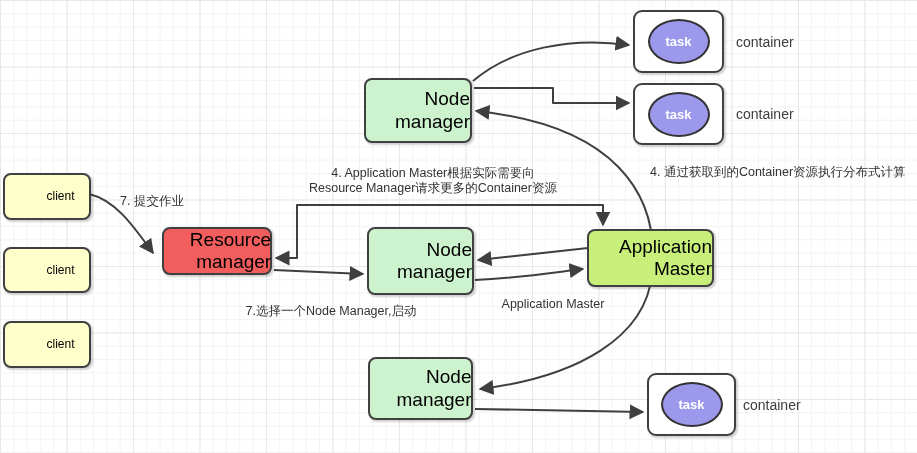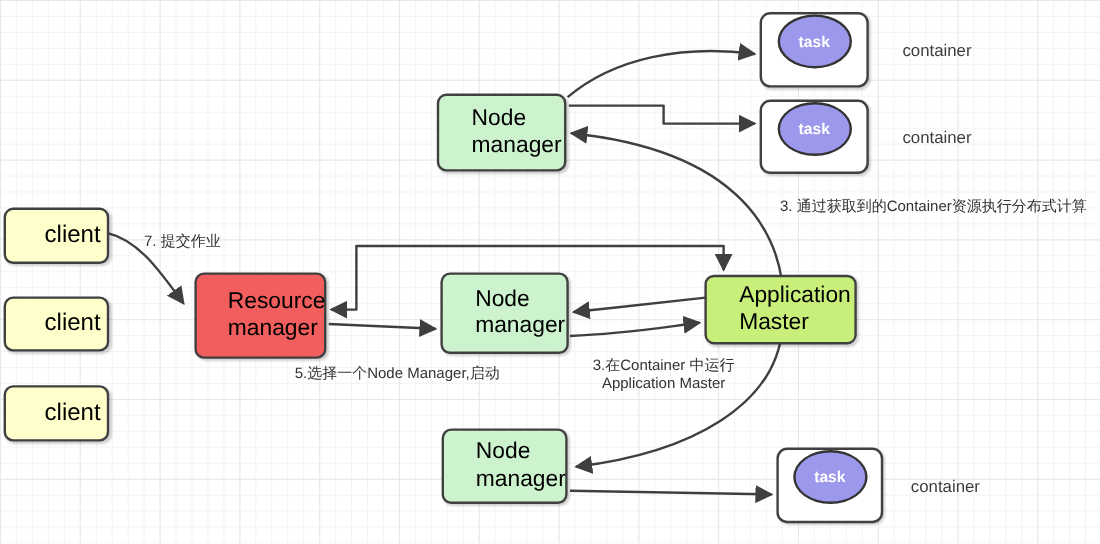--- a/index.html
+++ b/index.html
@@ -12,39 +12,39 @@
       linear-gradient(90deg, var(--grid_major) 1px, transparent 1px),
       linear-gradient(var(--grid_minor) 1px, transparent 1px),
       linear-gradient(90deg, var(--grid_minor) 1px, transparent 1px);
     background-size:66.5px 66.5px,66.5px 66.5px,13.3px 13.3px,13.3px 13.3px;
   }
   svg.arrows{position:absolute;left:0;top:0;z-index:1;}
   svg.arrows path.edge{fill:none;stroke:var(--line);stroke-width:2;stroke-linejoin:round;}
   #ah path{fill:var(--line);}
   .node{
     position:absolute;z-index:2;display:flex;align-items:center;justify-content:center;
-    text-align:left;border:2px solid var(--box_border);border-radius:8px;
+    text-align:right;border:2px solid var(--box_border);border-radius:8px;
     color:#000;box-shadow:1.5px 1.5px 2px rgba(0,0,0,0.18);
     font-size:19px;line-height:1.18;box-sizing:border-box;padding-left:27px;
   }
-  .node.client{background:var(--client_fill);font-size:20px;}
+  .node.client{background:var(--client_fill);font-size:12px;}
   .node.rm{background:var(--rm_fill);}
   .node.nm{background:var(--nm_fill);}
   .node.am{background:var(--am_fill);}
   .cbox{
-    position:absolute;z-index:2;display:flex;justify-content:center;
+    position:absolute;z-index:2;display:flex;align-items:center;justify-content:center;
     background:#ffffff;border:2px solid var(--box_border);border-radius:9px;
     box-shadow:1.5px 1.5px 2px rgba(0,0,0,0.18);box-sizing:border-box;
   }
   .task{
     width:62px;height:45px;border-radius:50%;background:var(--task_fill);
     border:2px solid #333;display:flex;align-items:center;justify-content:center;
     color:#fff;font-weight:bold;font-size:13px;box-sizing:border-box;
   }
-  .clabel{position:absolute;z-index:2;font-size:14px;color:var(--label_text);margin-left:16px;}
+  .clabel{position:absolute;z-index:2;font-size:14px;color:var(--label_text);}
   .ann{position:absolute;z-index:2;font-size:12.5px;color:var(--ann_text);line-height:1.22;white-space:nowrap;}
   .ann.center{text-align:center;white-space:normal;}
   .ann.center div{white-space:nowrap;}
 </style>
 </head>
 <body>
 
 <div class="canvas">
 
   <svg class="arrows" width="917" height="453" viewBox="0 0 917 453">
@@ -67,21 +67,21 @@
   <div class="node client" style="left:3px;top:173px;width:88px;height:47px">
     <span>client</span>
   </div>
   <div class="node client" style="left:3px;top:247px;width:88px;height:46px">
     <span>client</span>
   </div>
   <div class="node client" style="left:3px;top:321px;width:88px;height:47px">
     <span>client</span>
   </div>
 
-  <div class="node rm" style="left:162px;top:227px;width:110px;height:72px">
+  <div class="node rm" style="left:162px;top:227px;width:110px;height:48px">
     <span>Resource manager</span>
   </div>
 
   <div class="node nm" style="left:364px;top:78px;width:108px;height:65px">
     <span>Node manager</span>
   </div>
   <div class="node nm" style="left:367px;top:227px;width:107px;height:68px">
     <span>Node manager</span>
   </div>
   <div class="node nm" style="left:368px;top:357px;width:105px;height:63px">
@@ -108,24 +108,27 @@
     </div>
   </div>
 
   <div class="clabel" style="left:736px;top:34px">container</div>
   <div class="clabel" style="left:736px;top:106px">container</div>
   <div class="clabel" style="left:743px;top:397px">container</div>
 
   <div class="ann" style="left:120px;top:194px">7. 提交作业</div>
 
   <div class="ann center" style="left:238px;top:304px;width:186px">
-    <div>5.选择一个Node Manager,启动</div>
+    <div>7.选择一个Node Manager,启动</div>
   </div>
 
   <div class="ann center" style="left:488px;top:297px;width:130px">
-    <div>3.在Container 中运行</div>
     <div>Application Master</div>
   </div>
 
+  <div class="ann center" style="left:300px;top:166px;width:266px">
+    <div>4. Application Master根据实际需要向</div>
+    <div>Resource Manager请求更多的Container资源</div>
+  </div>
 
-  <div class="ann" style="left:650px;top:165px">3. 通过获取到的Container资源执行分布式计算</div>
+  <div class="ann" style="left:650px;top:165px">4. 通过获取到的Container资源执行分布式计算</div>
 
 </div>
 
 </body></html>

